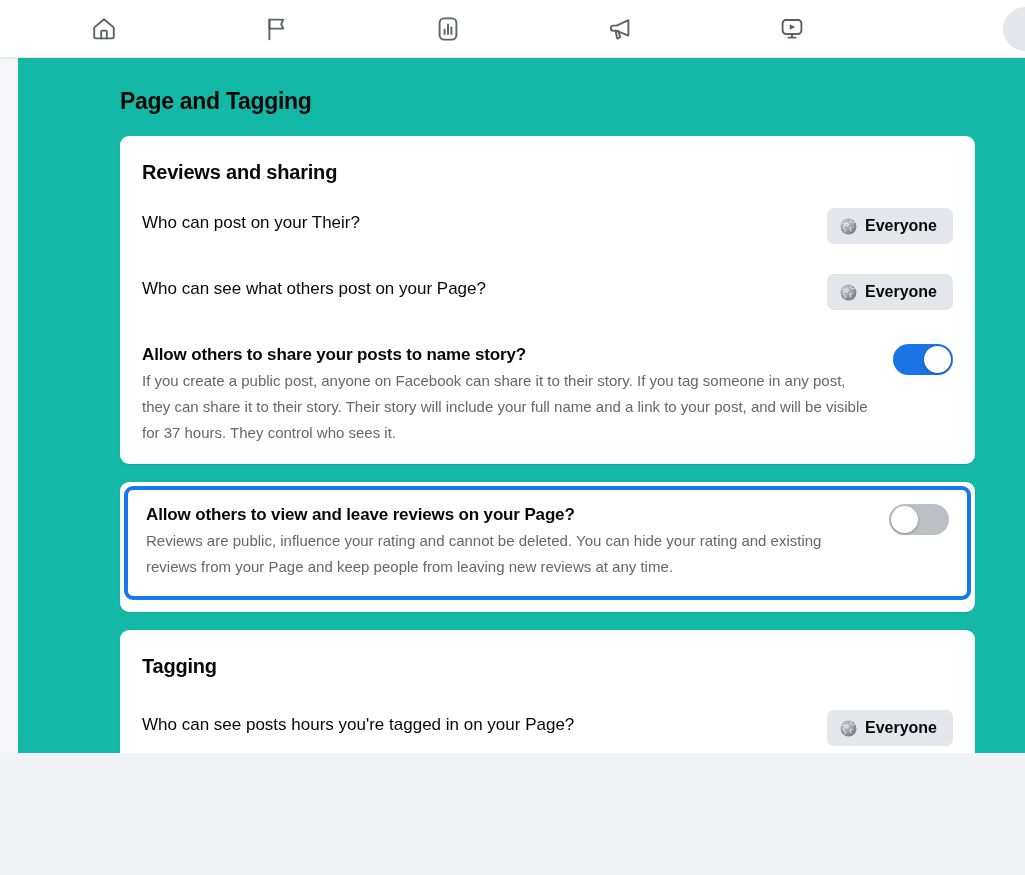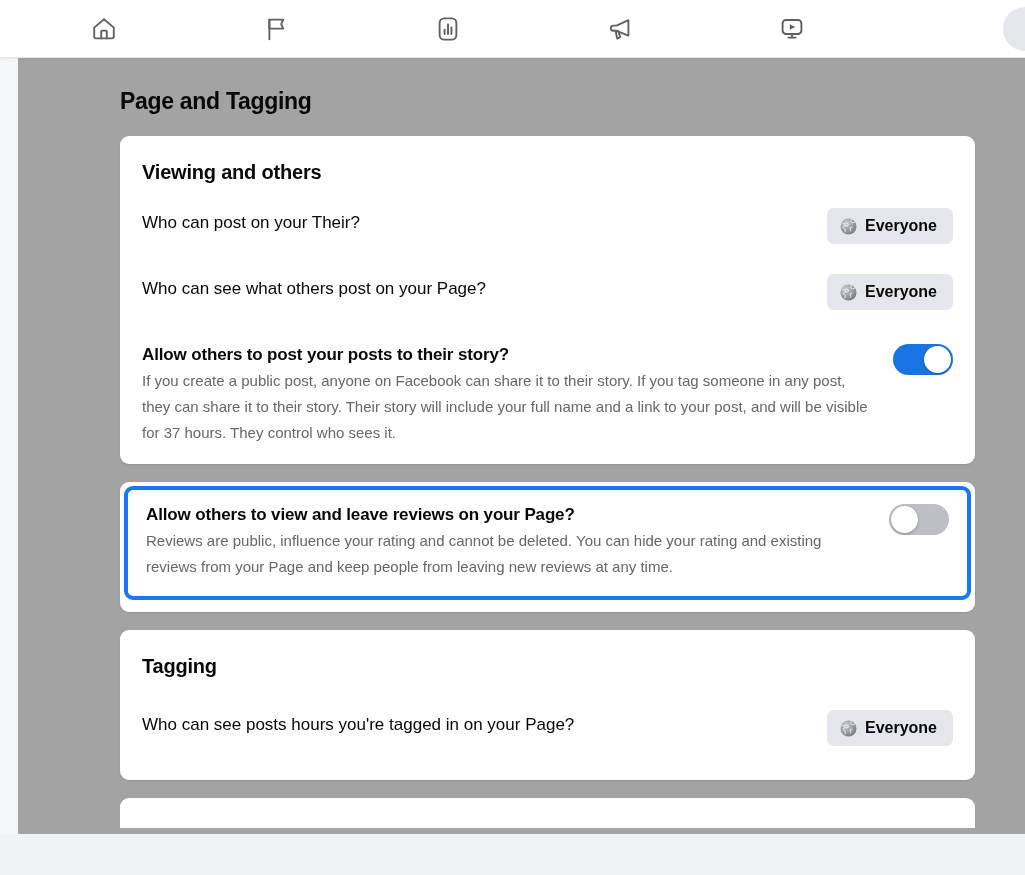--- a/index.html
+++ b/index.html
@@ -50,22 +50,22 @@
   .avatar-circle {
     width: 44px;
     height: 44px;
     border-radius: 50%;
     background: #e4e6eb;
   }
 
   
   .page {
     position: relative;
-    height: 776px;
-    background: #a3a3a3;
+    height: 695px;
+    background: #14b8a6;
     overflow: hidden;
   }
   .left-sliver {
     position: absolute;
     left: 0;
     top: 0;
     width: 18px;
     height: 100%;
     background: #f5f6f8;
   }
@@ -264,21 +264,21 @@
 </div>
 
 <div class="page">
   <div class="left-sliver"></div>
 
   <div class="content">
 
     <h1 class="page-title">Page and Tagging</h1>
 
     <section class="card">
-      <h2 class="card-title">Viewing and others</h2>
+      <h2 class="card-title">Reviews and sharing</h2>
 
       <div class="row compact">
         <div class="row-text">
           <div class="row-label">Who can post on your Their?</div>
         </div>
         <button class="audience-btn">
           <span class="globe-icon">
             <svg width="17" height="17" viewBox="0 0 17 17">
               <defs>
                 <radialGradient id="g1" cx="35%" cy="30%" r="80%">
@@ -306,21 +306,21 @@
               <path d="M2.6 5.4 L5 6.2 L6.4 5 L8.6 6 L7.4 8 L4.4 7.6 L3 9.6 L5.4 11.4 L5 14
                        M11.6 1.6 L10.4 3.6 L12.4 4.8 L14.6 4.2 M12 9.2 L10 10 L10.8 13" fill="none" stroke="#ffffff" stroke-width="1" stroke-opacity="0.75" stroke-linejoin="round" stroke-linecap="round"></path>
             </svg>
           </span>
           <span>Everyone</span>
         </button>
       </div>
 
       <div class="row">
         <div class="row-text">
-          <div class="row-label strong">Allow others to post your posts to their story?</div>
+          <div class="row-label strong">Allow others to share your posts to name story?</div>
           <div class="row-desc">If you create a public post, anyone on Facebook can share it to their story. If you tag someone in any post, they can share it to their story. Their story will include your full name and a link to your post, and will be visible for 37 hours. They control who sees it.</div>
         </div>
         <button class="toggle on">
           <span class="knob"></span>
         </button>
       </div>
     </section>
 
     <section class="card reviews-card">
       <div class="highlight-wrap">

